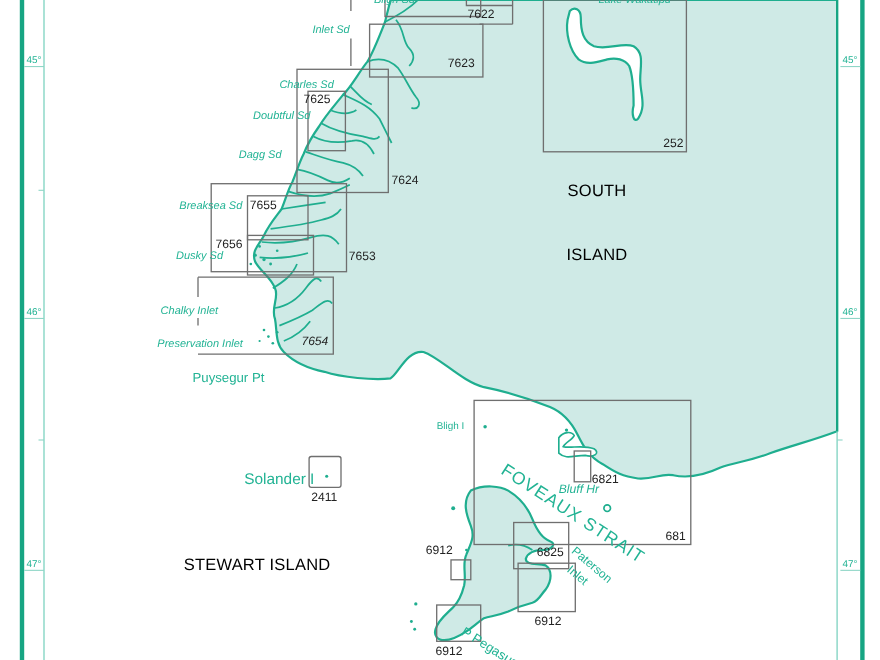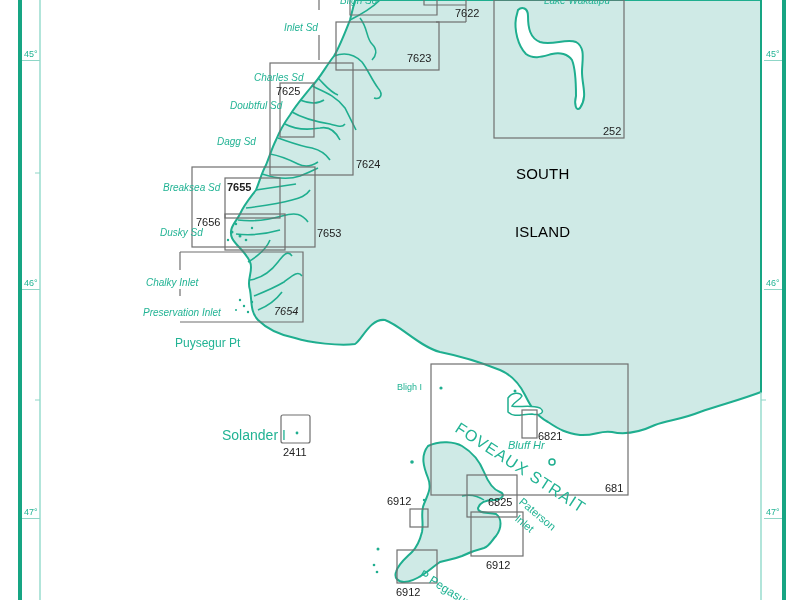--- a/index.html
+++ b/index.html
@@ -161,20 +161,21 @@
   <span class="lbl lat" style="left:22px; top:50px;">45°</span>
   <span class="lbl lat" style="left:22px; top:279px;">46°</span>
   <span class="lbl lat" style="left:22px; top:508px;">47°</span>
   <span class="lbl lat" style="left:764px; top:50px;">45°</span>
   <span class="lbl lat" style="left:764px; top:279px;">46°</span>
   <span class="lbl lat" style="left:764px; top:508px;">47°</span>
 
   
   <span class="lbl region" style="left:516px; top:166px;">SOUTH</span>
   <span class="lbl region" style="left:515px; top:224px;">ISLAND</span>
+  <span class="lbl region" style="left:167px; top:506px;">STEWART ISLAND</span>
   <span class="lbl strait" style="left:461px; top:420px; transform: rotate(33deg);">FOVEAUX STRAIT</span>
 
   
   <span class="lbl place" style="left:340px; top:-4px;">Bligh Sd</span>
   <span class="lbl place" style="left:284px; top:23px;">Inlet Sd</span>
   <span class="lbl place" style="left:254px; top:73px;">Charles Sd</span>
   <span class="lbl place" style="left:230px; top:101px;">Doubtful Sd</span>
   <span class="lbl place" style="left:217px; top:137px;">Dagg Sd</span>
   <span class="lbl place" style="left:163px; top:183px;">Breaksea Sd</span>
   <span class="lbl place" style="left:160px; top:228px;">Dusky Sd</span>
@@ -183,25 +184,25 @@
   <span class="lbl pt" style="left:175px; top:337px;">Puysegur Pt</span>
   <span class="lbl place" style="left:544px; top:-4px;">Lake Wakatipu</span>
   <span class="lbl" style="left:222px; top:428px; color:#22b394; font-size:14px;">Solander I</span>
   <span class="lbl" style="left:397px; top:383px; color:#22b394; font-size:9px;">Bligh I</span>
   <span class="lbl place" style="left:508px; top:392px; font-size:11px;margin-top:48px;">Bluff Hr</span>
   <span class="lbl place" style="left:524px; top:496px; font-size:11px; font-style:normal; transform: rotate(40deg); transform-origin:left top;">Paterson</span>
   <span class="lbl place" style="left:520px; top:513px; font-size:11px; font-style:normal; transform: rotate(40deg); transform-origin:left top;">Inlet</span>
   <span class="lbl place" style="left:424px; top:568px; font-size:12px; font-style:normal; transform: rotate(32deg); transform-origin:left top;">P Pegasus</span>
 
   
-  <span class="lbl chart" style="left:455px; top:8px;">7622</span>
+  <span class="lbl chart" style="left:425px; top:8px;">7622</span>
   <span class="lbl chart" style="left:407px; top:53px;">7623</span>
   <span class="lbl chart" style="left:276px; top:86px;">7625</span>
   <span class="lbl chart" style="left:356px; top:159px;">7624</span>
-  <span class="lbl chart" style="left:227px; top:182px;font-weight:bold;">7655</span>
+  <span class="lbl chart" style="left:227px; top:182px;">7655</span>
   <span class="lbl chart" style="left:196px; top:217px;">7656</span>
   <span class="lbl chart" style="left:317px; top:228px;">7653</span>
   <span class="lbl chart" style="left:274px; top:306px;font-style:italic;">7654</span>
   <span class="lbl chart" style="left:603px; top:126px;">252</span>
   <span class="lbl chart" style="left:283px; top:447px;text-align:right;">2411</span>
   <span class="lbl chart" style="left:605px; top:483px;">681</span>
   <span class="lbl chart" style="left:538px; top:431px;">6821</span>
   <span class="lbl chart" style="left:488px; top:497px;">6825</span>
   <span class="lbl chart" style="left:387px; top:496px;">6912</span>
   <span class="lbl chart" style="left:486px; top:560px;">6912</span>

